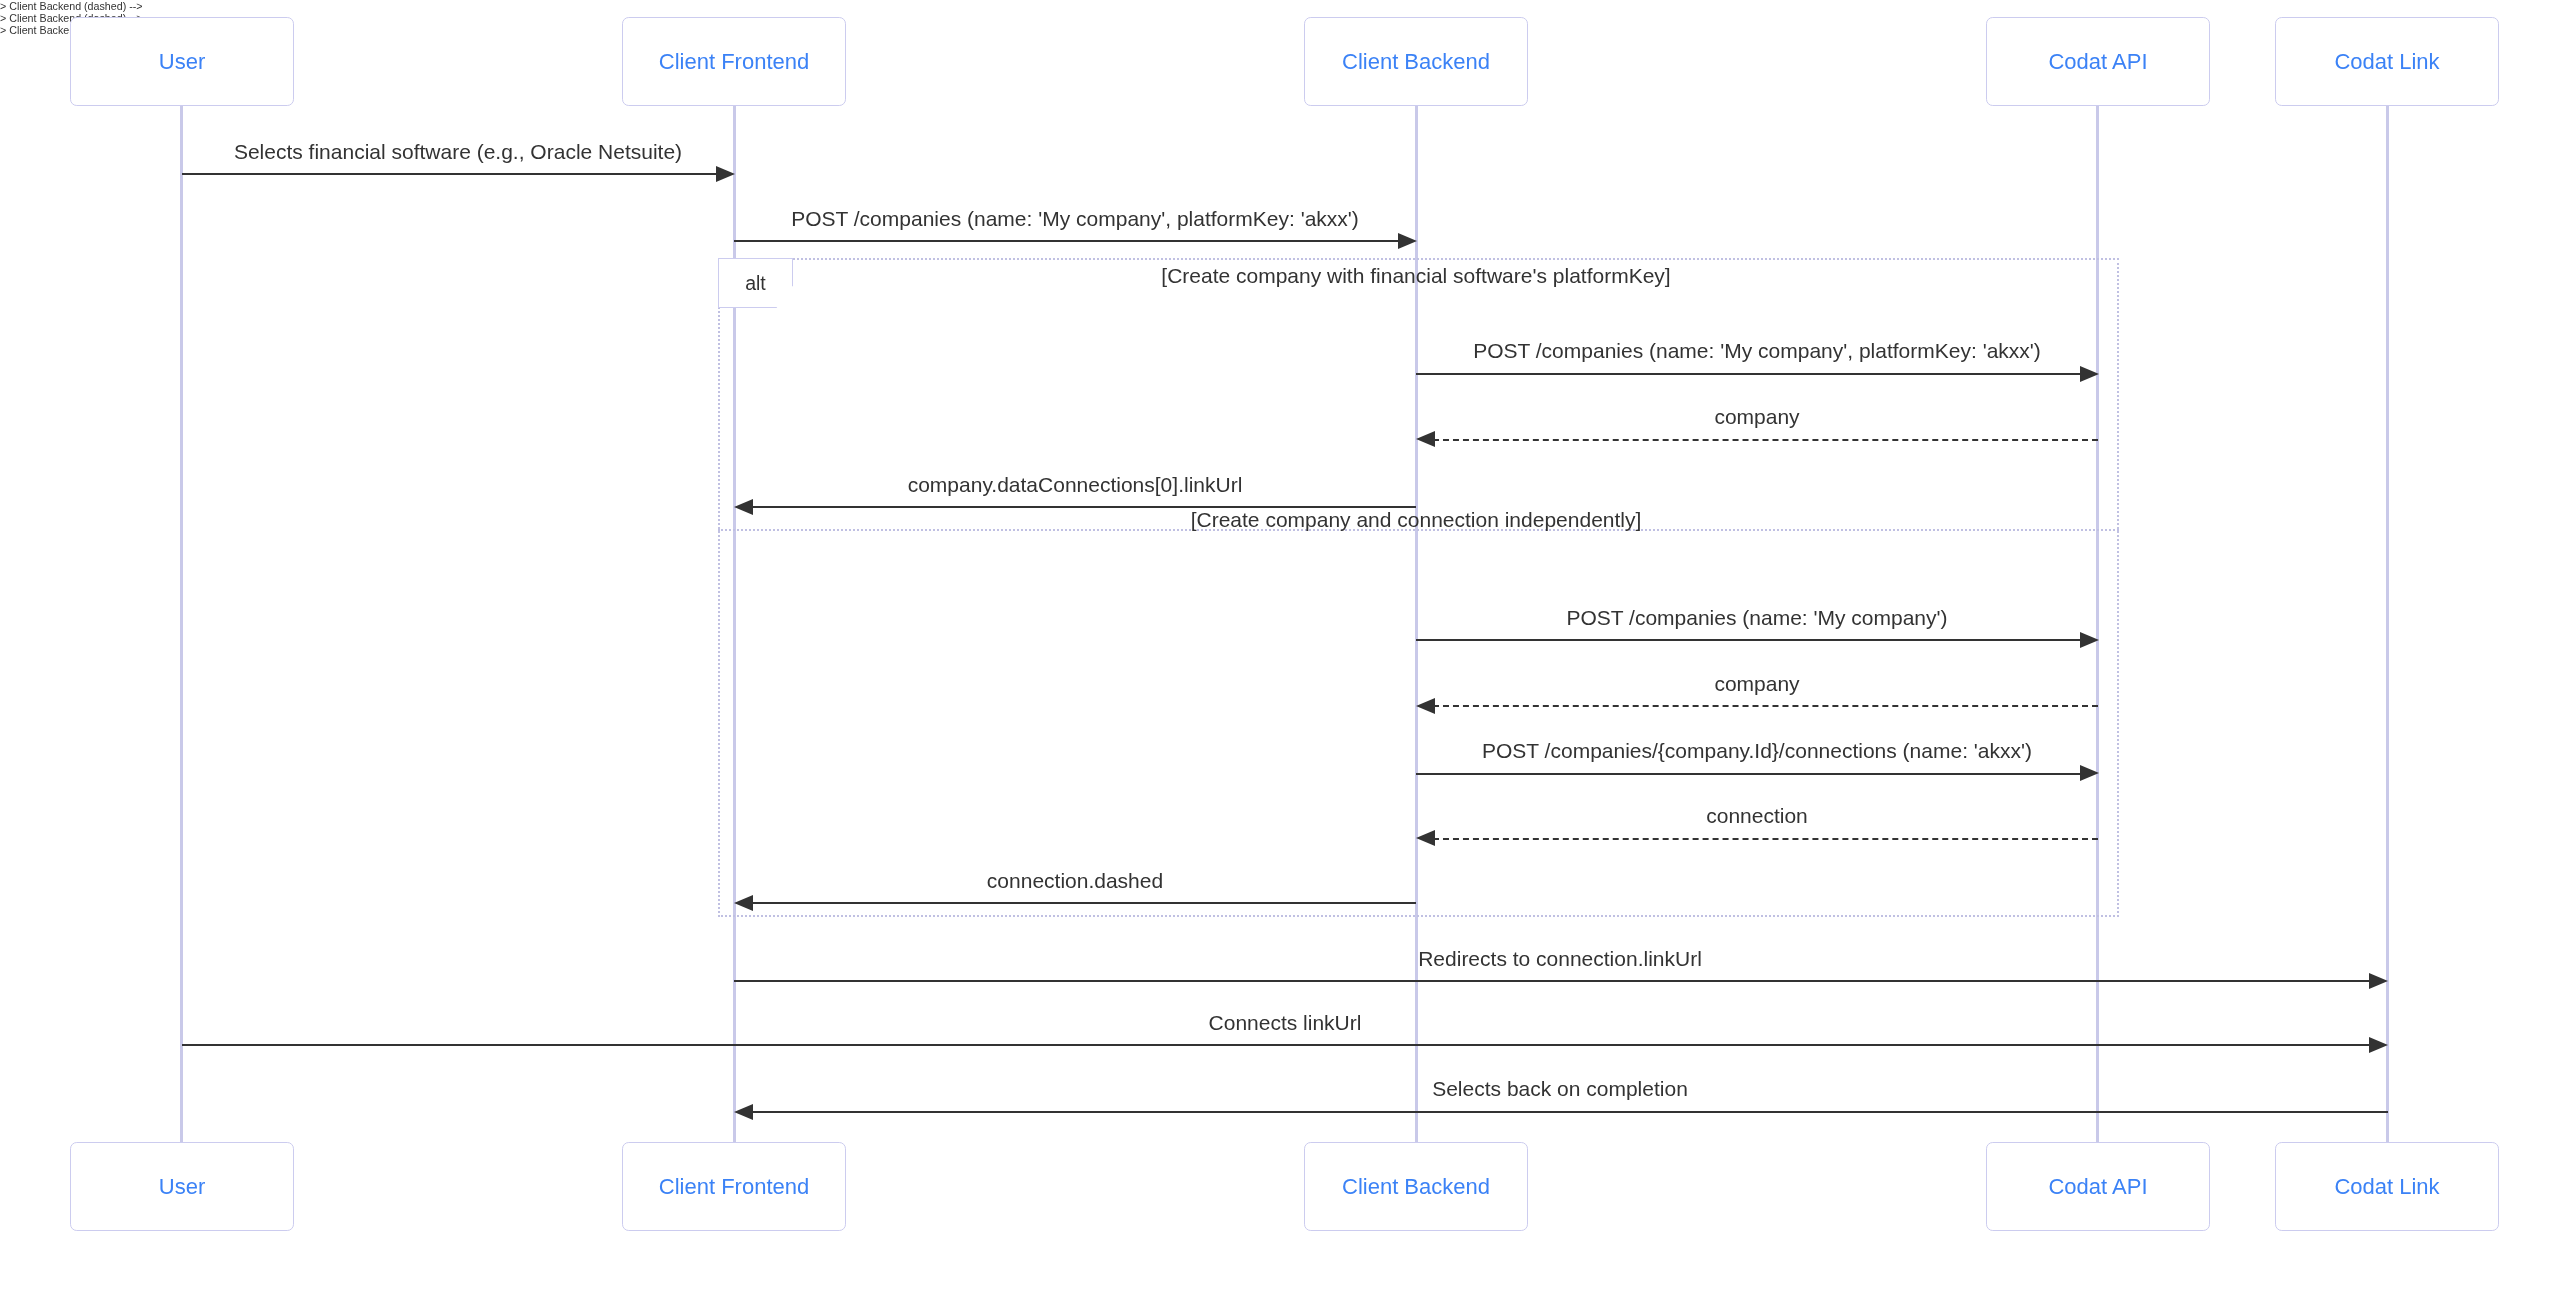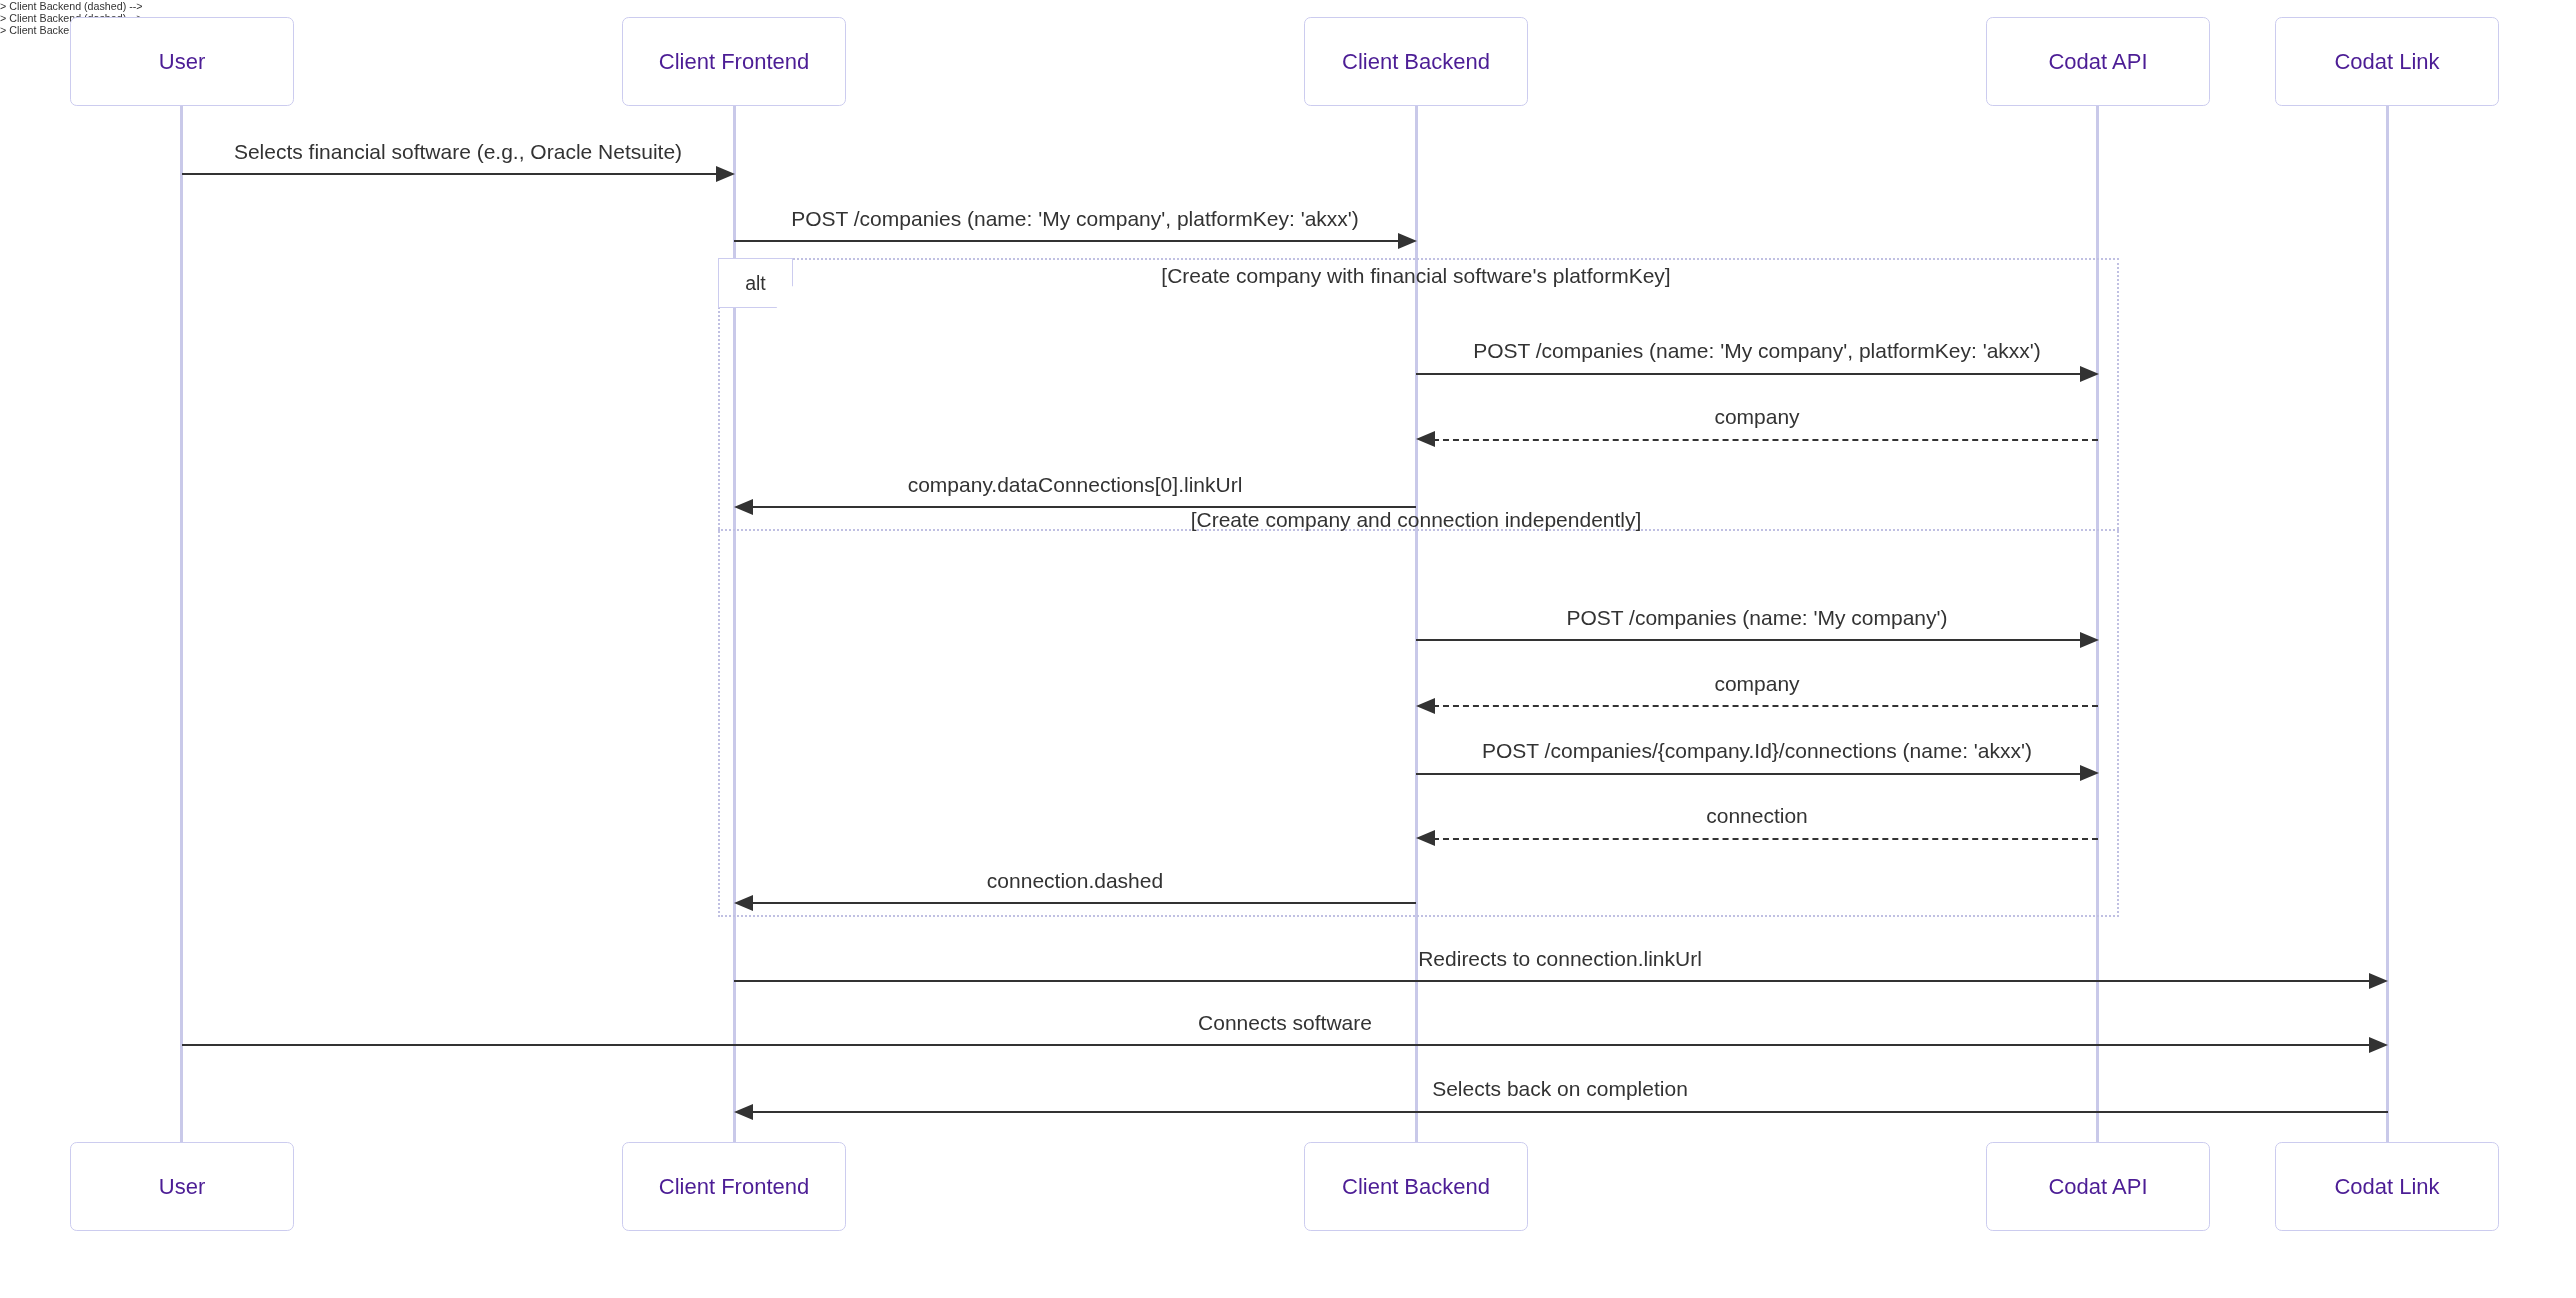--- a/index.html
+++ b/index.html
@@ -4,21 +4,21 @@
 <style>
   html,body{margin:0;padding:0;background:#ffffff;}
   .canvas{
     position:relative;width:2576px;height:1299px;background:#ffffff;overflow:hidden;
     font-family:"Liberation Sans",sans-serif;color:#333333;
   }
   .actor{
     position:absolute;width:224px;height:89px;background:#ffffff;
     border:1.3px solid #ccccef;border-radius:6.7px;
     display:flex;align-items:center;justify-content:center;
-    font-size:22px;color:#4c1d95;box-sizing:border-box;z-index:4;
+    font-size:22px;color:#3b82f6;box-sizing:border-box;z-index:4;
   }
   .lifeline{
     position:absolute;width:3.4px;top:106px;height:1037px;background:#c9c9e9;z-index:1;
   }
   .msg-label{
     position:absolute;transform:translateX(-50%);white-space:nowrap;
     font-size:21px;color:#333333;z-index:3;
   }
   .msg-line{position:absolute;height:0;border-top:2px solid #333333;z-index:2;}
   .msg-line.dashed{border-top-style:dashed;}
@@ -156,21 +156,21 @@
 
   
   <div>
     <div class="msg-label" style="left:1560px;top:947px">Redirects to connection.linkUrl</div>
     <div class="msg-line" style="left:734px;top:980px;width:1635px"></div>
     <div class="head right" style="left:2369px;top:973px"></div>
   </div>
 
   
   <div>
-    <div class="msg-label" style="left:1285px;top:1011px">Connects software</div>
+    <div class="msg-label" style="left:1285px;top:1011px">Connects linkUrl</div>
     <div class="msg-line" style="left:182px;top:1044px;width:2188px"></div>
     <div class="head right" style="left:2369px;top:1037px"></div>
   </div>
 
   
   <div>
     <div class="msg-label" style="left:1560px;top:1077px">Selects back on completion</div>
     <div class="msg-line" style="left:751px;top:1111px;width:1637px"></div>
     <div class="head left" style="left:734px;top:1104px"></div>
   </div>

